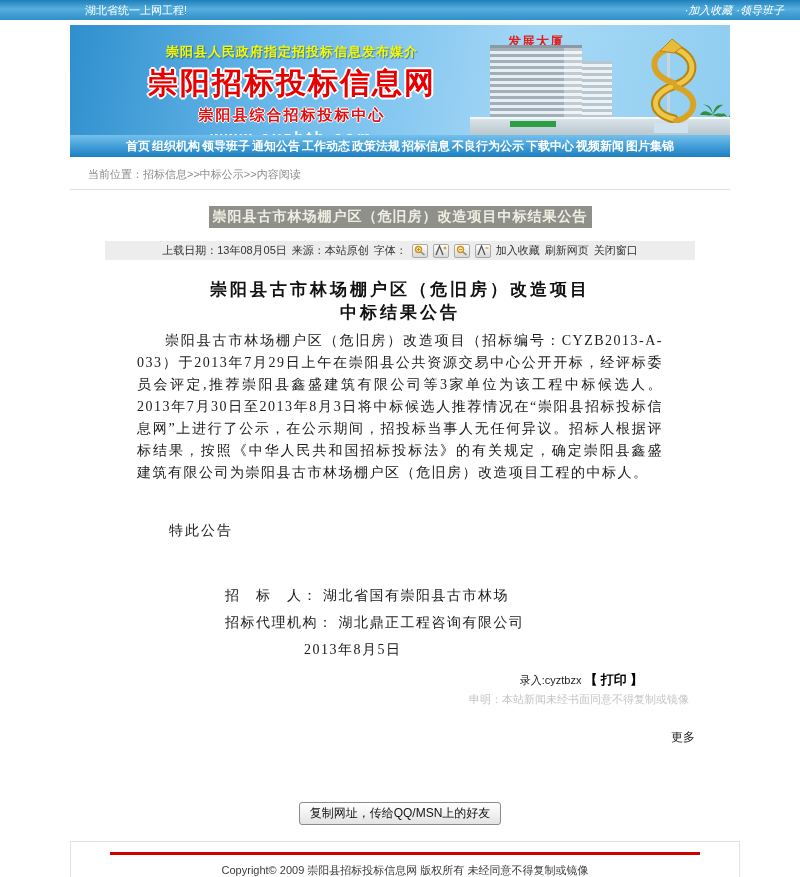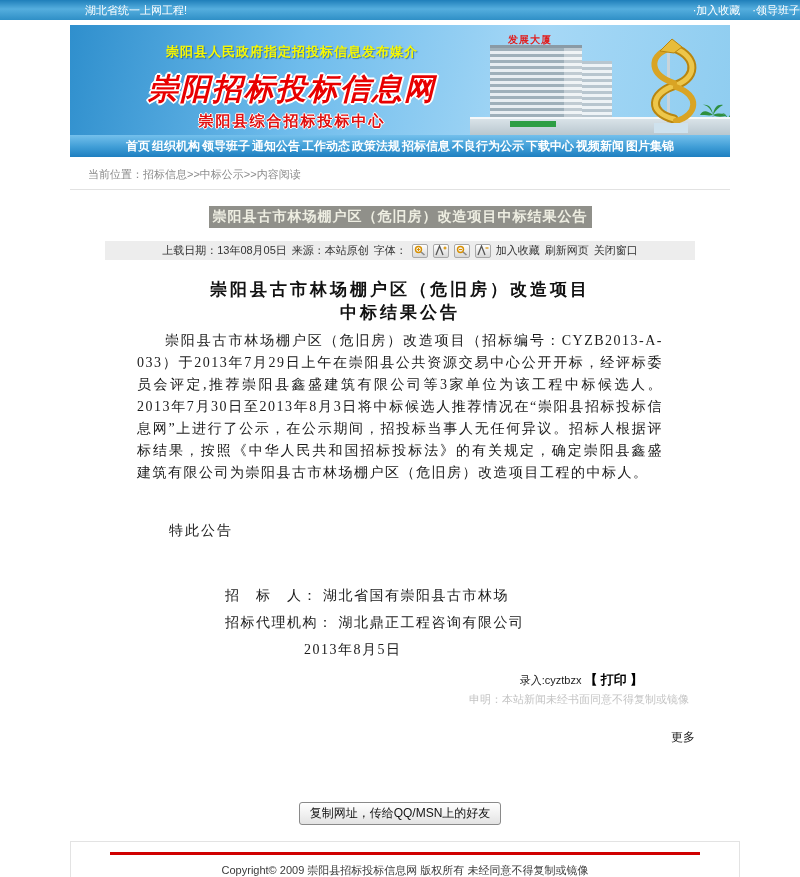--- a/index.html
+++ b/index.html
@@ -7,43 +7,43 @@
   .page { width:800px; min-height:877px; background:#fff; }
 
   
   .topbar {
     height:20px; width:800px;
     background:linear-gradient(180deg,#1f7fba 0%,#55aede 45%,#2f8fc6 100%);
     display:flex; justify-content:space-between; align-items:center;
     font-size:11px; color:#fff;
   }
   .topbar .tb-left { padding-left:85px; }
-  .topbar .tb-right { padding-right:0; display:flex; gap:12px; }
+  .topbar .tb-right { padding-right:16px; display:flex; gap:4px;font-style:italic; }
   .topbar a { color:#fff; text-decoration:none; cursor:pointer; }
 
   .container { width:660px; margin:0 auto; }
 
   
   .banner {
     margin-top:5px; position:relative; height:110px; overflow:hidden;
     background:linear-gradient(100deg,#2f8fcd 0%,#6fbcec 35%,#a6d8f6 70%,#8fcdf0 100%);
   }
   .banner-text { position:absolute; left:12px; top:18px; width:420px; text-align:center; z-index:3; }
   .banner-tagline { color:#f8f800; font-weight:bold; font-size:13px; letter-spacing:1px;
     text-shadow:1px 1px 1px rgba(0,60,120,.55); }
-  .banner-sitename { margin-top:8px; color:#e80000; font-weight:bold; font-size:30px; letter-spacing:2px;
+  .banner-sitename { margin-top:2px; color:#e80000; font-weight:bold; font-size:30px; letter-spacing:2px;
     font-family:"Liberation Serif",serif;
-    text-shadow:-2px 0 0 #fff,2px 0 0 #fff,0 -2px 0 #fff,0 2px 0 #fff,-1px -1px 0 #fff,1px 1px 0 #fff,-1px 1px 0 #fff,1px -1px 0 #fff;font-style:italic; }
+    text-shadow:-2px 0 0 #fff,2px 0 0 #fff,0 -2px 0 #fff,0 2px 0 #fff,-1px -1px 0 #fff,1px 1px 0 #fff,-1px 1px 0 #fff,1px -1px 0 #fff; }
   .banner-subtitle { margin-top:2px; color:#e01010; font-weight:bold; font-size:15px; letter-spacing:2px;
     text-shadow:-1px 0 0 #fff,1px 0 0 #fff,0 -1px 0 #fff,0 1px 0 #fff; }
   .banner-url { margin-top:3px; color:#ffffff; font-weight:bold; font-size:15px; letter-spacing:3px; }
 
   
   .building { position:absolute; left:400px; top:10px; width:150px; height:100px; z-index:2; }
-  .building .b-label { position:absolute; left:38px; top:-2px; color:#e02020; font-size:10px; font-weight:bold; letter-spacing:1px; }
+  .building .b-label { position:absolute; left:38px; top:-2px; color:#e02020; font-size:13px; font-weight:bold; letter-spacing:1px; }
   .building .tower {
     position:absolute; left:20px; top:10px; width:92px; height:78px;
     background:
       repeating-linear-gradient(180deg,#9fb0ba 0 3px,#e8eef2 3px 6px),
       #cfd9e0;
     box-shadow:inset -18px 0 0 rgba(255,255,255,.35);
     border-top:3px solid #8a9aa5;
   }
   .building .wing {
     position:absolute; left:112px; top:26px; width:30px; height:62px;

